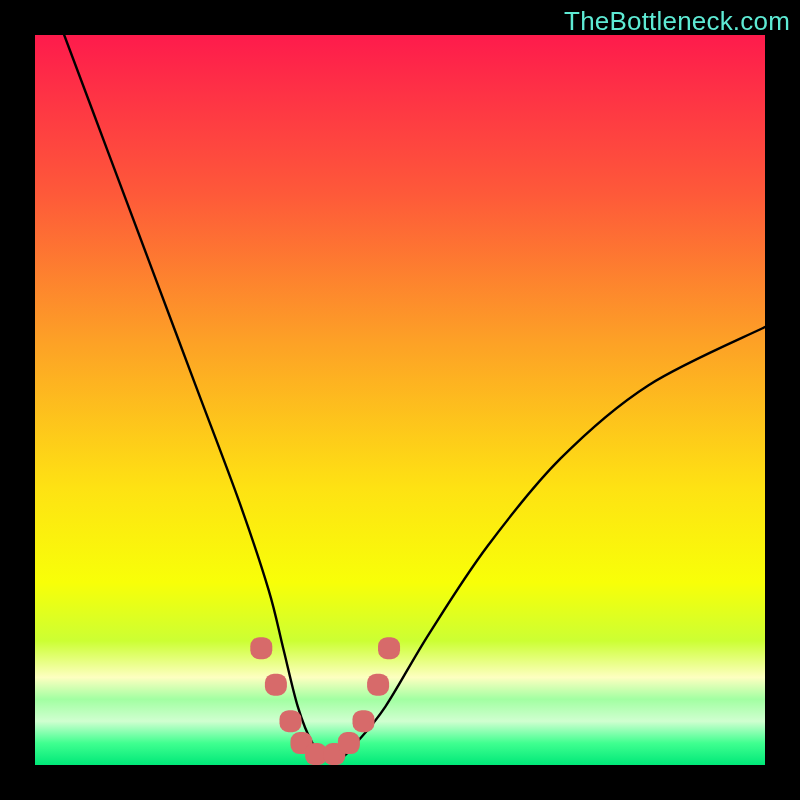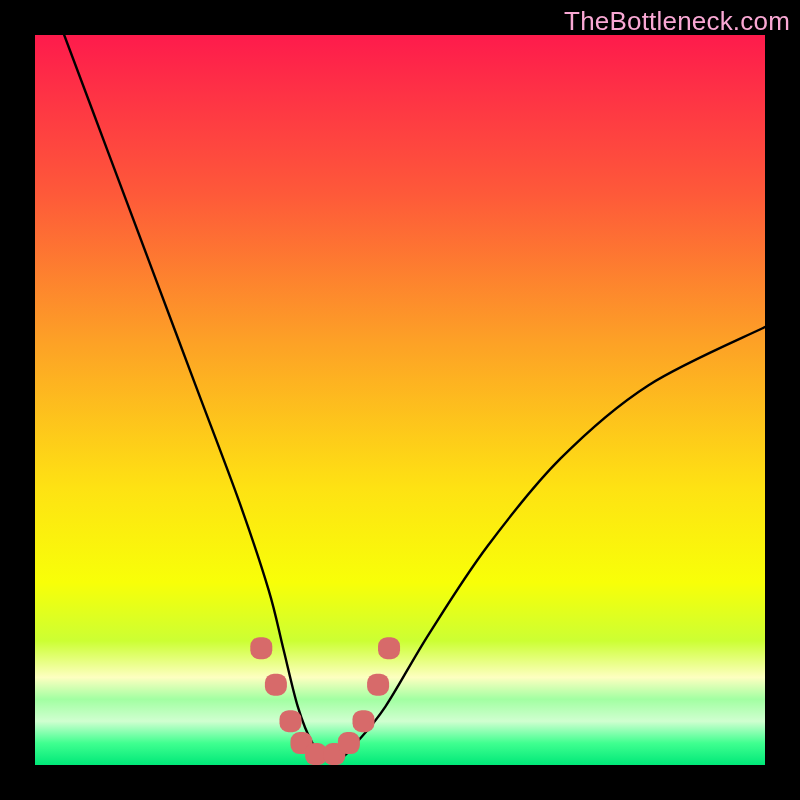--- a/index.html
+++ b/index.html
@@ -34,21 +34,21 @@
     width: 100%;
     height: 100%;
     overflow: visible;
   }
   .watermark {
     position: absolute;
     top: 6px;
     right: 10px;
     font-size: 26px;
     font-weight: 400;
-    color: #f9a8d4;
+    color: #5eead4;
     letter-spacing: 0.2px;
   }
 </style>
 </head>
 <body>
 
 <div class="frame">
 
   <div class="plot-area">
 

